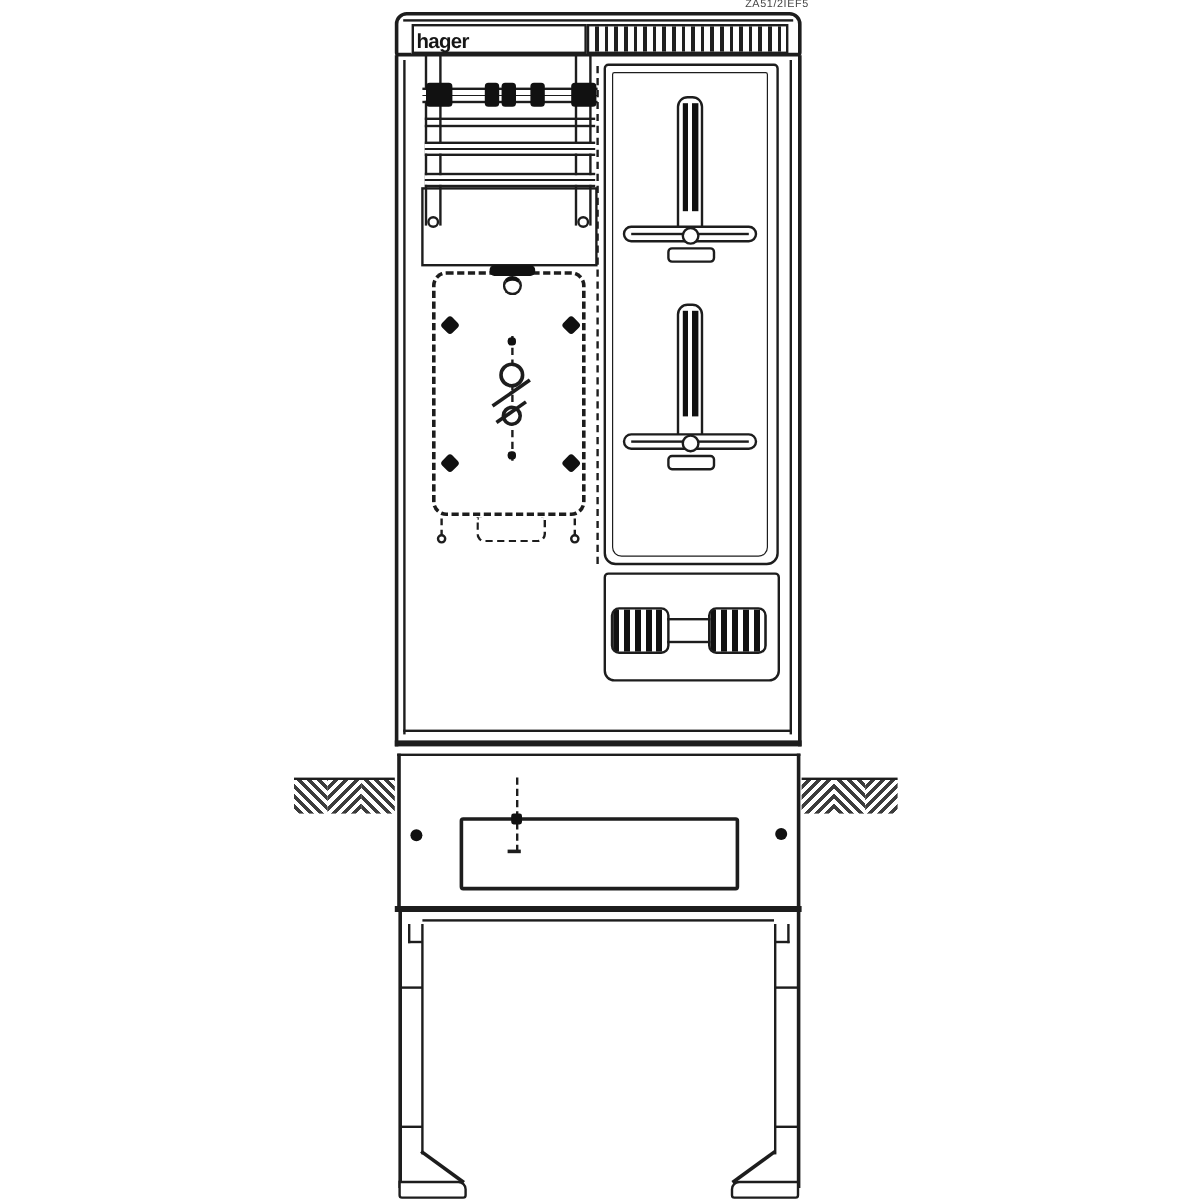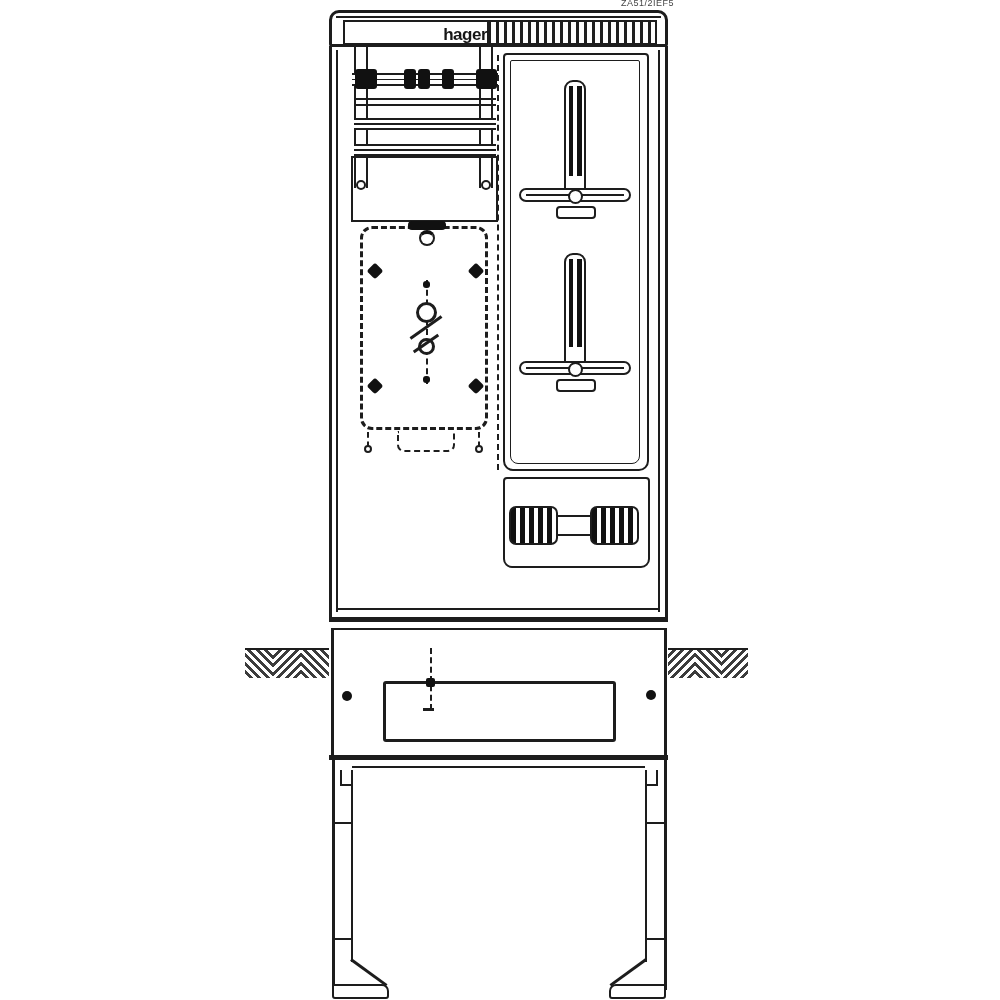--- a/index.html
+++ b/index.html
@@ -28,21 +28,21 @@
 </head>
 <body>
 
 <div class="canvas">
 
   <div class="abs pn" style="left:598px;top:-2px;width:76px;text-align:right;">ZA51/2IEF5</div>
 
   <div class="bx" style="left:329px;top:10px;width:339px;height:37px;border-width:3px;border-radius:10px 10px 3px 3px"></div>
   <div class="ln" style="left:336px;top:16px;width:325px;height:1.5px"></div>
   <div class="bx" style="left:343px;top:20px;width:146px;height:25px">
-    <div class="logo" style="text-align:right;padding-left:24px">hager</div>
+    <div class="logo" style="text-align:left;padding-left:2px">hager</div>
   </div>
   <div class="bx slats" style="left:489px;top:20px;width:168px;height:25px"></div>
 
   <div class="ln" style="left:329px;top:46px;width:3px;height:576px"></div>
   <div class="ln" style="left:336px;top:50px;width:2px;height:562px"></div>
   <div class="ln" style="left:665px;top:46px;width:3px;height:576px"></div>
   <div class="ln" style="left:658px;top:50px;width:2px;height:562px"></div>
   <div class="ln" style="left:336px;top:608px;width:324px;height:2px"></div>
   <div class="ln" style="left:329px;top:617px;width:339px;height:5px"></div>
   <div class="ln" style="left:331px;top:628px;width:336px;height:2px"></div>

